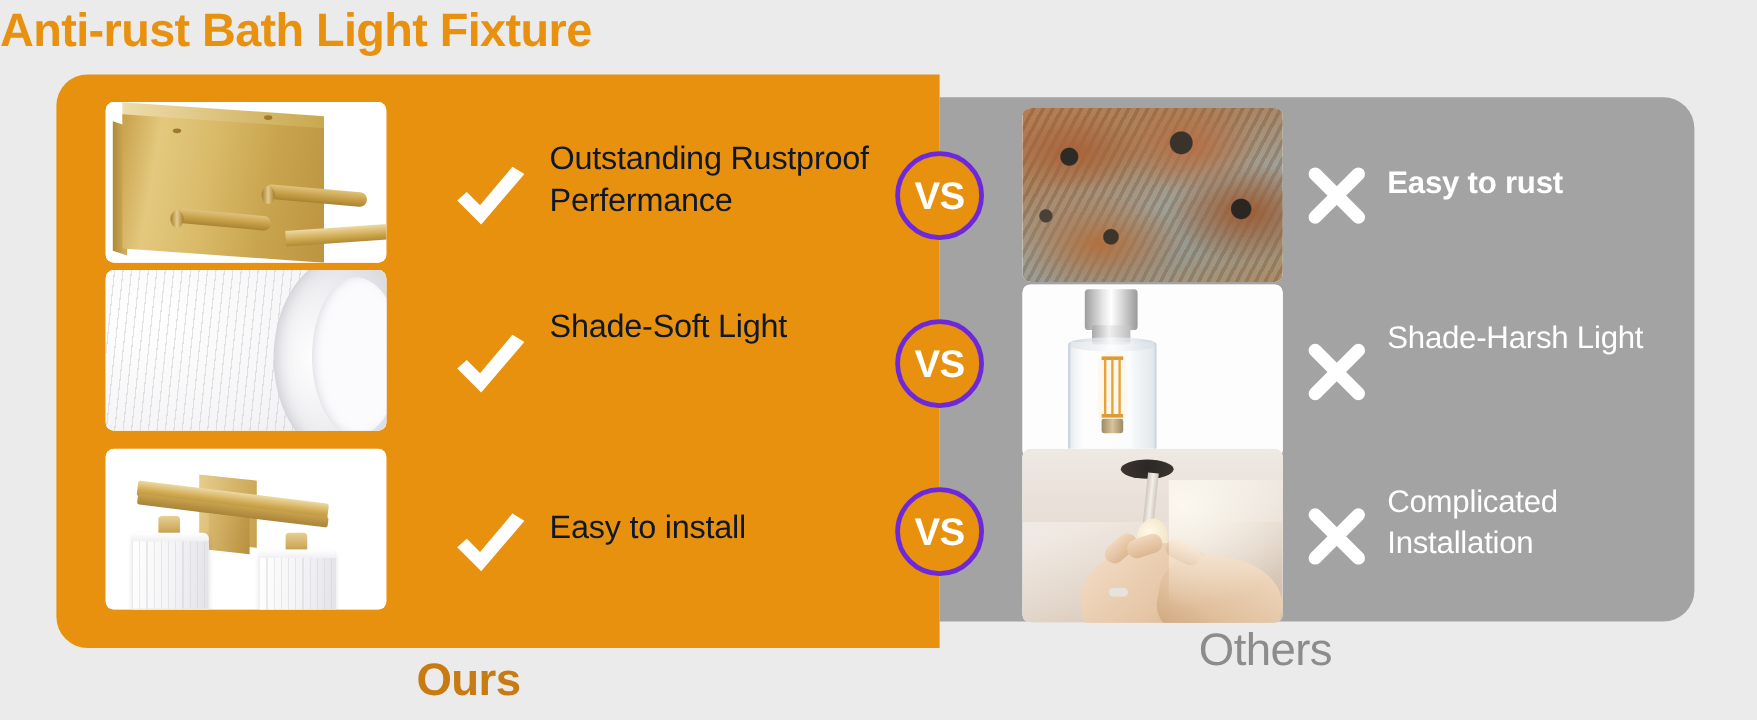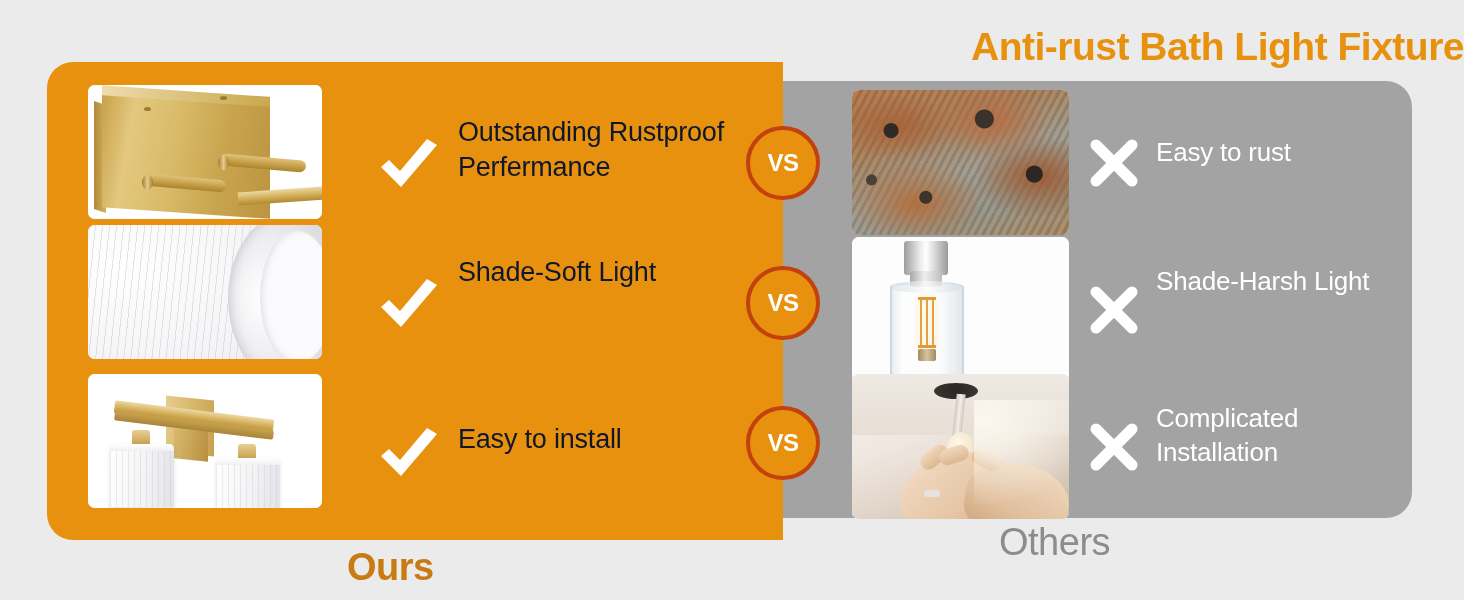--- a/index.html
+++ b/index.html
@@ -6,22 +6,22 @@
   html,body{
     width:1464px; height:600px;
     background:#ebebeb;
     font-family:"Liberation Sans", sans-serif;
     overflow:hidden;
   }
   .stage{ position:relative; width:1464px; height:600px; }
 
   
   .title{
-    position:absolute; left:0; top:25px; width:1464px;
-    text-align:right;
+    position:absolute; left:0; top:4px; width:1464px;
+    text-align:left;
     font-size:39px; font-weight:bold; letter-spacing:-0.5px;
     color:#e8910f;
   }
 
   
   .panel-gray{
     position:absolute; left:783px; top:81px;
     width:629px; height:437px;
     background:#a3a3a3;
     border-radius:0 26px 26px 0;
@@ -59,32 +59,32 @@
     letter-spacing:-0.2px;
   }
   .feat.two{ top:30px; }
   .feat.one{ top:48px; }
 
   
   .vs{
     position:absolute; width:74px; height:74px;
     border-radius:50%;
     background:#e8910f;
-    border:4px solid #c2410c;
+    border:4px solid #6d28d9;
     color:#ffffff;
-    font-size:24px; font-weight:bold; letter-spacing:-0.5px;
+    font-size:32px; font-weight:bold; letter-spacing:-0.5px;
     display:flex; align-items:center; justify-content:center;
   }
   .vs.v0{ left:746px; top:126px; }
   .vs.v1{ left:746px; top:266px; }
   .vs.v2{ left:746px; top:406px; }
 
   
   .row-r{ position:absolute; left:0; width:629px; height:145px; }
-  .row-r.r0{ top:9px; }
+  .row-r.r0{ top:9px;font-weight:bold; }
   .row-r.r1{ top:156px; }
   .row-r.r2{ top:293px; }
 
   .thumb-r{
     position:absolute; left:69px; top:0;
     width:217px; height:145px;
     border-radius:7px; overflow:hidden;
     background:#ffffff;
   }
   .cross{

